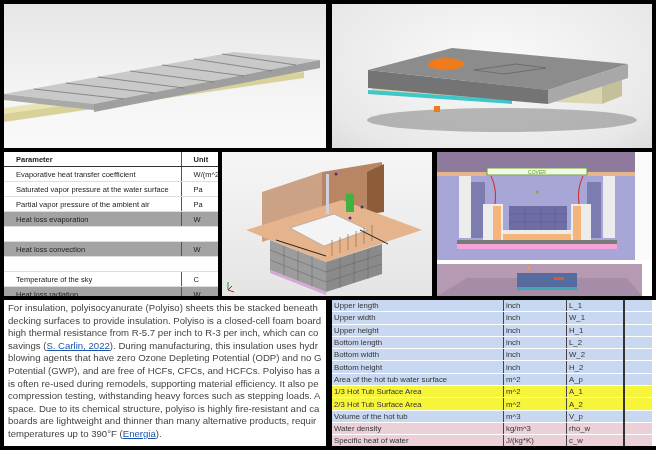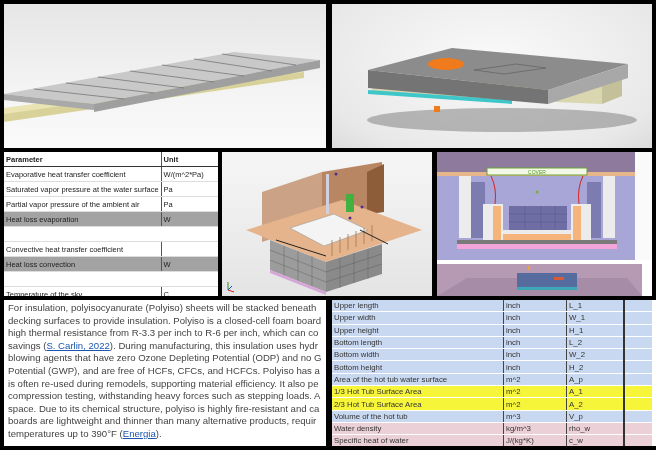--- a/index.html
+++ b/index.html
@@ -11,21 +11,21 @@
   
   #t3 { left:4px; top:152px; width:214px; height:144px; background:#fff; }
   #t4 { left:222px; top:152px; width:210px; height:144px; background:linear-gradient(180deg,#f6f6f6,#e4e4e4); }
   #t5 { left:437px; top:152px; width:215px; height:144px; background:#fff; }
   
   #t6 { left:4px; top:300px; width:322px; height:146px; background:#fff; }
   #t7 { left:332px; top:300px; width:376px; height:146px; background:#fff; }
 
   
   .ptable { width:100%; border-collapse:collapse; font-size:7.5px; color:#222; }
-  .ptable td { height:14px; padding:0 2px; white-space:nowrap; overflow:hidden; border-bottom:1px solid #ddd; }
+  .ptable td { height:14px; padding:0 12px; white-space:nowrap; overflow:hidden; border-bottom:1px solid #ddd; }
   .ptable td.u { border-left:1px solid #555; width:58px; }
   .ptable tr.hdr td { font-weight:bold; border-bottom:1px solid #333; }
   .ptable tr.hl td { background:#a3a3a3; }
   .ptable tr.blank td { border-bottom:1px solid #ddd; }
 
   
   .para { font-size:9.6px; line-height:12.6px; color:#444; padding:2px 0 0 4px; white-space:nowrap; }
   .para a { color:#1a56b0; text-decoration:underline; }
 
   
@@ -102,24 +102,20 @@
           <td>Partial vapor pressure of the ambient air</td>
           <td class="u">Pa</td>
         </tr>
     <tr class="hl">
           <td>Heat loss evaporation</td>
           <td class="u">W</td>
         </tr>
     <tr class="blank">
           <td></td>
           <td></td>
-        </tr>
-    <tr>
-          <td>Convective heat transfer coefficient</td>
-          <td class="u"></td>
         </tr>
     <tr class="hl">
           <td>Heat loss convection</td>
           <td class="u">W</td>
         </tr>
     <tr class="blank">
           <td></td>
           <td></td>
         </tr>
     <tr>
@@ -232,23 +228,23 @@
     <polygon points="0,144 30,126 190,126 205,144" fill="#a78ca7"></polygon>
     <rect x="80" y="121" width="60" height="14" fill="#576c9e"></rect>
     <rect x="80" y="135" width="60" height="3" fill="#3ea8b8"></rect>
     <rect x="117" y="125" width="10" height="3" fill="#d85a3a"></rect>
     <rect x="91" y="114" width="2" height="4" fill="#f0a040"></rect>
   </svg>
 </div>
 
 <div class="tile" id="t6">
   <div class="para">
-    <div>For insulation, polyisocyanurate (Polyiso) sheets will be stacked beneath</div>
+    <div>For insulation, polyisocyanurate (Polyiso) sheets this be stacked beneath</div>
     <div>decking surfaces to provide insulation. Polyiso is a closed-cell foam board</div>
-    <div>high thermal resistance from R-3.3 per inch to R-6 per inch, which can co</div>
+    <div>high thermal resistance from R-5.7 per inch to R-3 per inch, which can co</div>
     <div><span>savings (</span><a>S. Carlin, 2022</a><span>). During manufacturing, this insulation uses hydr</span></div>
     <div>blowing agents that have zero Ozone Depleting Potential (ODP) and no G</div>
     <div>Potential (GWP), and are free of HCFs, CFCs, and HCFCs. Polyiso has a</div>
     <div>is often re-used during remodels, supporting material efficiency. It also pe</div>
     <div>compression testing, withstanding heavy forces such as stepping loads. A</div>
     <div>space. Due to its chemical structure, polyiso is highly fire-resistant and ca</div>
     <div>boards are lightweight and thinner than many alternative products, requir</div>
     <div><span>temperatures up to 390°F (</span><a>Energia</a><span>).</span></div>
   </div>
 </div>

